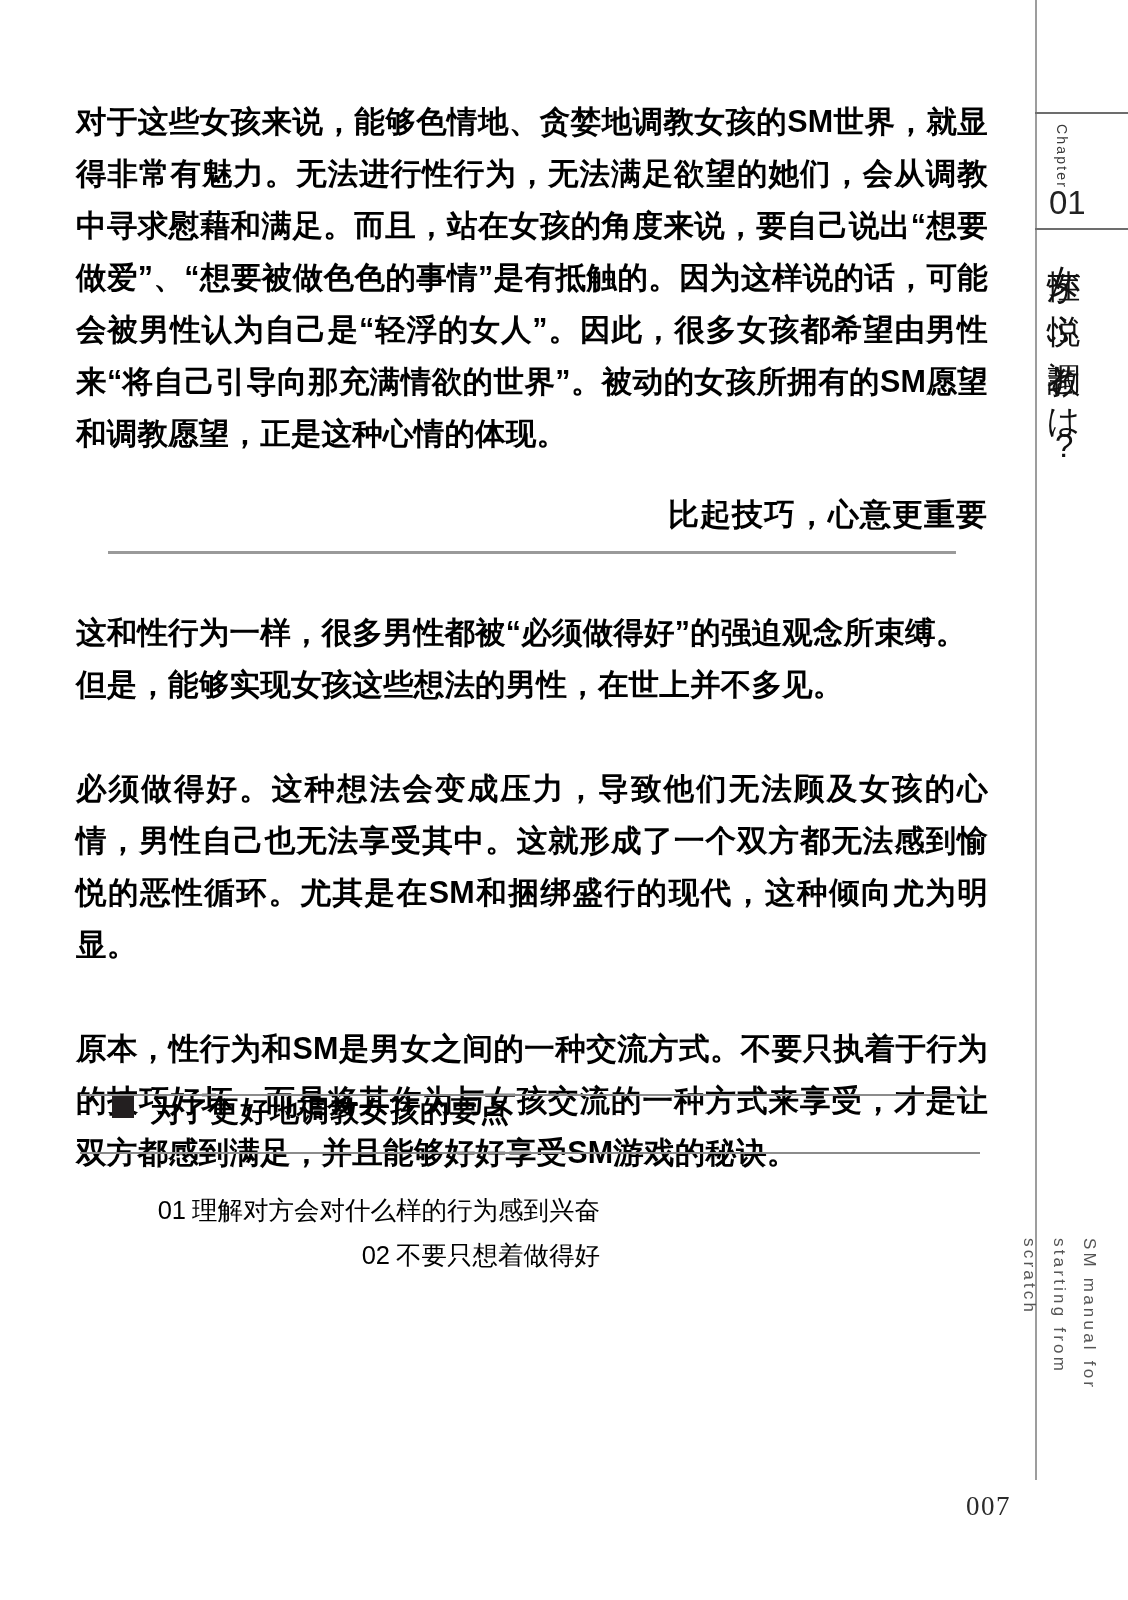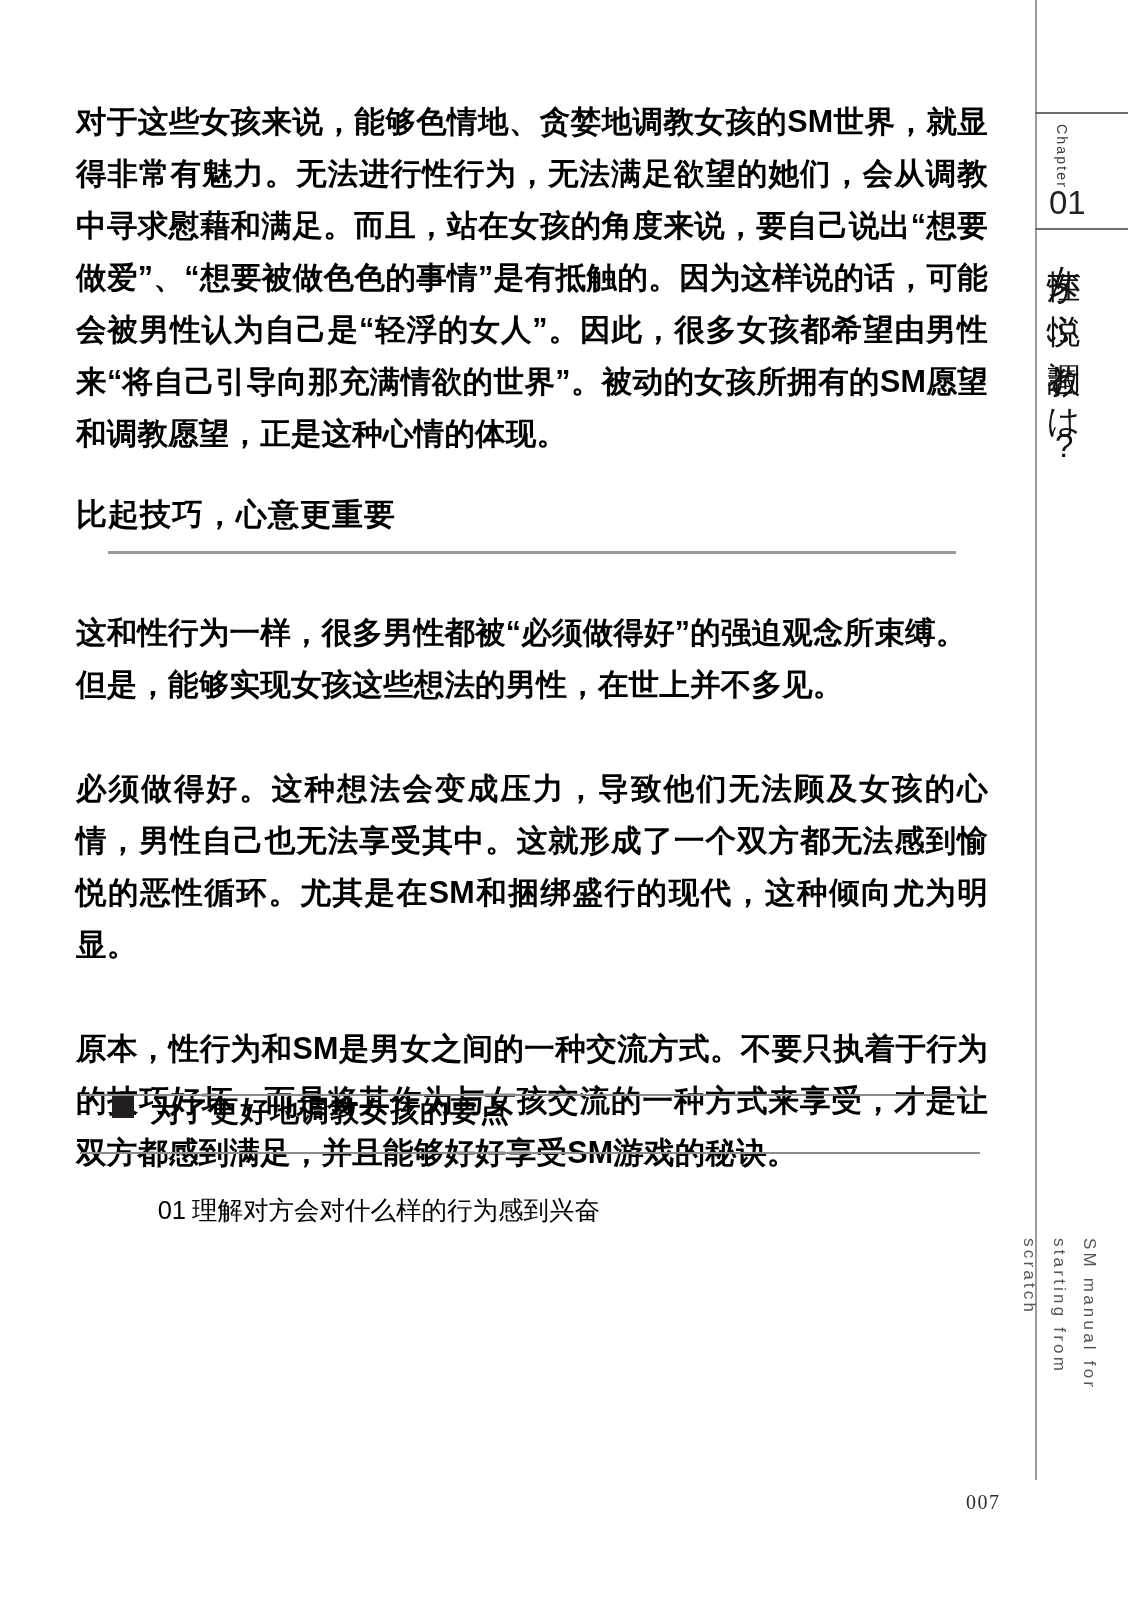--- a/index.html
+++ b/index.html
@@ -47,21 +47,21 @@
   .gap-md { height: 52px; }
 
   
   .section-head-wrap {
     margin-top: 34px;
     margin-bottom: 10px;
   }
   .section-head {
     font-size: 31px;
     font-weight: 700;
-    text-align: left;
+    text-align: right;
     letter-spacing: 1px;
     line-height: 44px;
   }
   .section-rule {
     margin: 14px auto 0 auto;
     width: 848px;
     height: 3px;
     background: #9a9a9a;
   }
 
@@ -210,21 +210,21 @@
     line-height: 30px;
     height: 220px;
     width: 60px;
   }
 
   .folio {
     position: absolute;
     left: 966px;
     top: 1491px;
     font-family: "Liberation Serif", "DejaVu Serif", serif;
-    font-size: 20px;
+    font-size: 27px;
     letter-spacing: 1.5px;
     color: #2b2b2b;
   }
 </style>
 </head>
 <body>
 
 <div class="page">
 
   <div class="content">
@@ -259,20 +259,23 @@
       <span class="kp-title">为了更好地调教女孩的要点</span>
     </div>
 
     <div class="kp-rule-bottom"></div>
 
     <div class="kp-body">
       <div class="kp-col-left">
         <div class="kp-item">
           <span class="num">01</span><span>理解对方会对什么样的行为感到兴奋</span>
         </div>
+        <div class="kp-item">
+          <span class="num">02</span><span>不要只想着做得好</span>
+        </div>
       </div>
 
     </div>
   </div>
 
   <div class="rail-line"></div>
   <div class="rail-hr rail-hr-top"></div>
   <div class="rail-hr rail-hr-mid"></div>
 
   <div class="chapter-tab">

